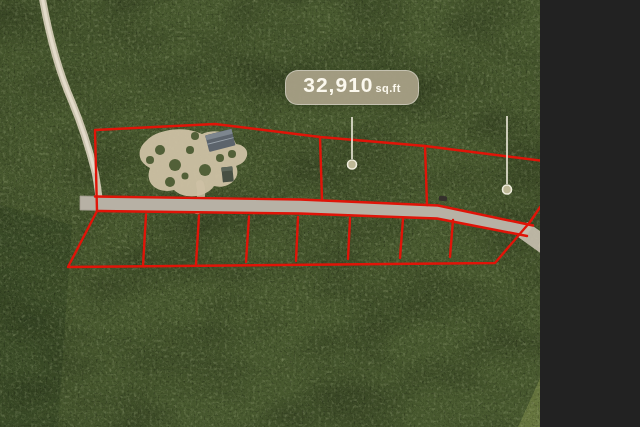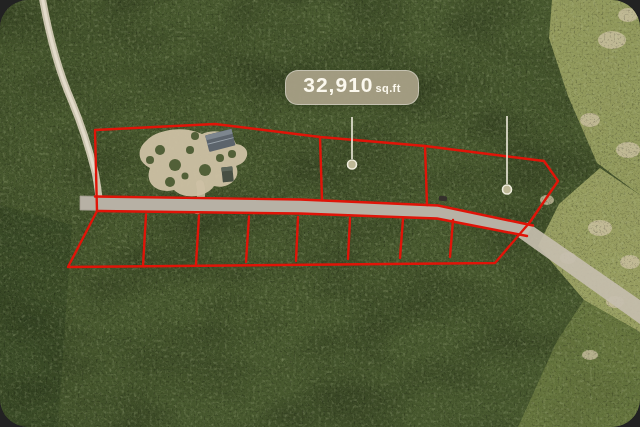--- a/index.html
+++ b/index.html
@@ -1,19 +1,18 @@
 <!DOCTYPE html>
 <html><head>
 <meta charset="utf-8">
 <style>
   html,body { margin:0; padding:0; background:#222; }
   .stage {
-    position:relative; width:640px; height:427px; overflow:hidden;
+    position:relative; width:540px; height:427px; overflow:hidden;
     font-family:"Liberation Sans", sans-serif;
-    border-radius:28px;
   }
   .stage svg { position:absolute; left:0; top:0; display:block; }
   .red { stroke-width:2.4; fill:none; stroke-linejoin:round; stroke-linecap:round; }
   .leaders { stroke-width:1.6; }
   .lot-label {
     position:absolute; box-sizing:border-box; width:134px;
     background:rgba(165,158,132,0.96);
     border:1px solid rgba(255,255,255,0.38);
     border-radius:13px;
     color:#fbf8ed; text-align:center;

